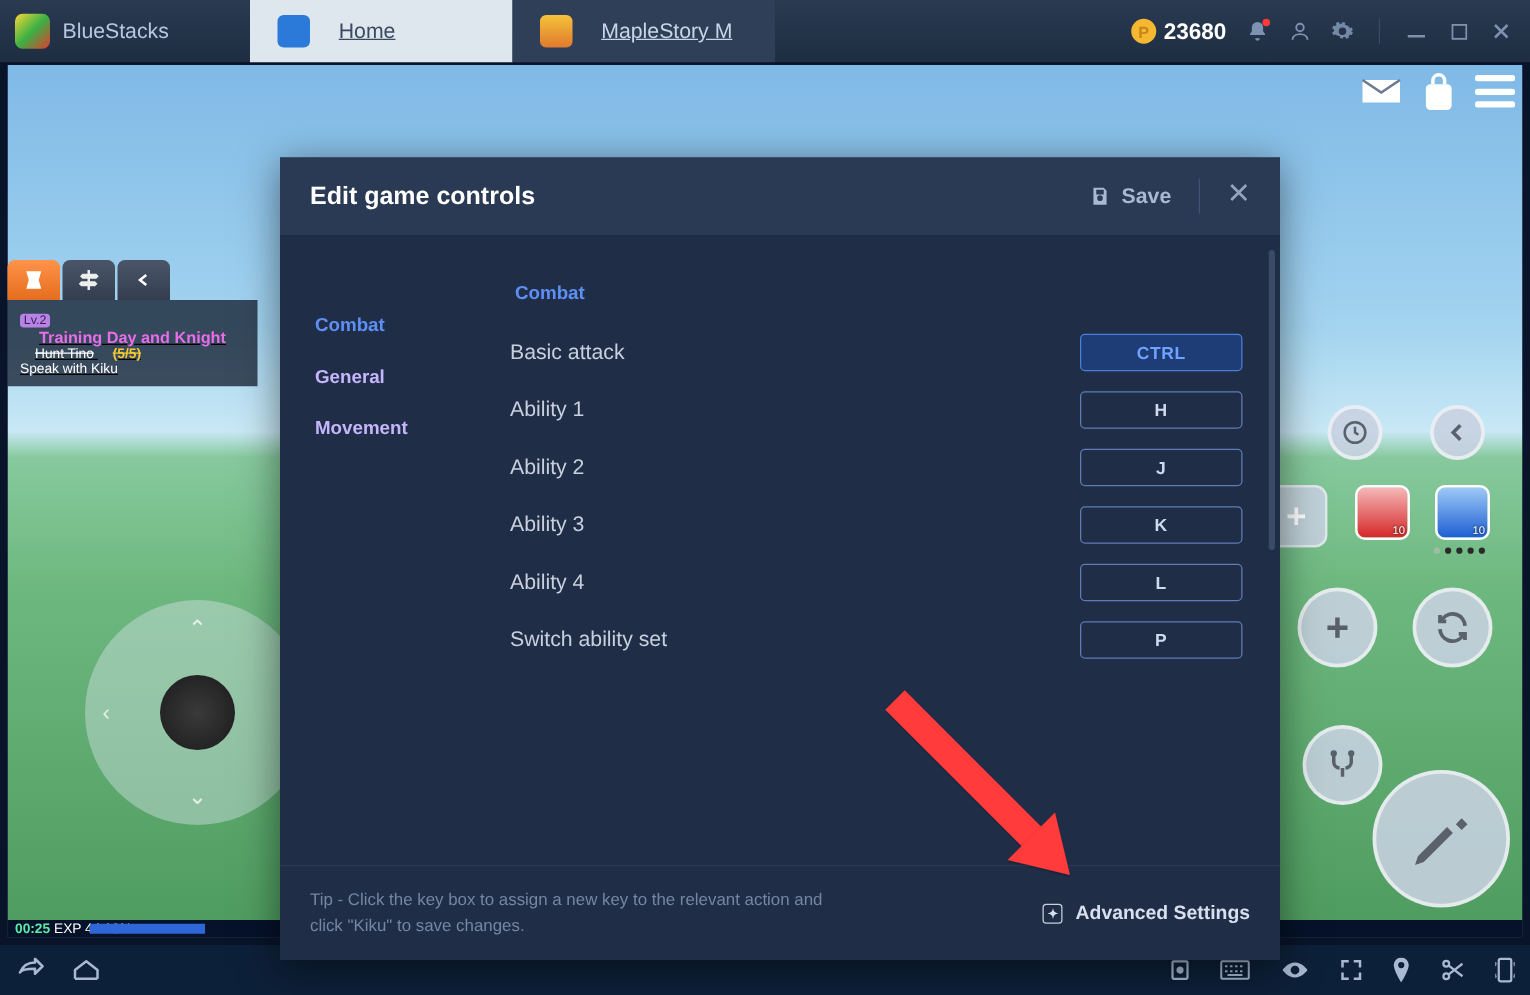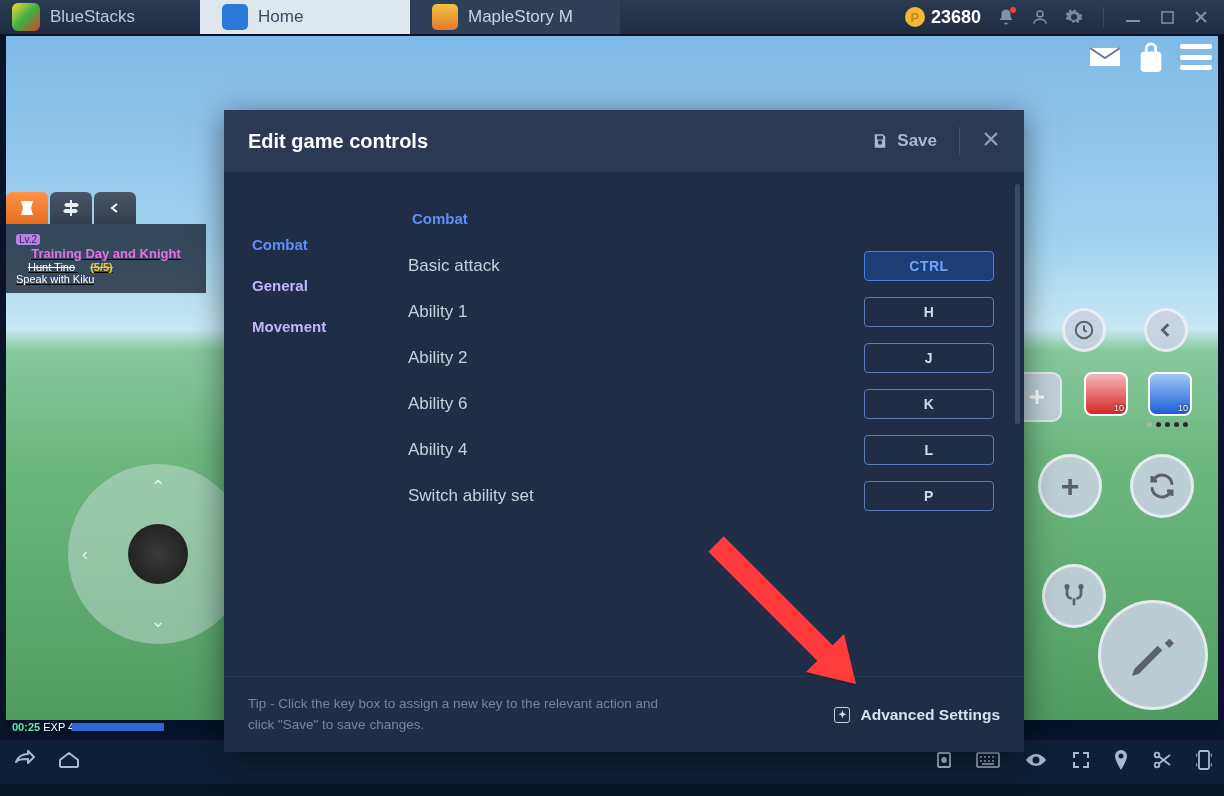--- a/index.html
+++ b/index.html
@@ -1,24 +1,24 @@
 <!DOCTYPE html>
 <html><head>
 <meta charset="utf-8">
 <style>
 * { margin: 0; padding: 0; box-sizing: border-box; font-family: -apple-system, BlinkMacSystemFont, "Segoe UI", Arial, sans-serif; }
 body { background: #0a1428; width: 1224px; height: 796px; overflow: hidden; position: relative; }
 
 
-.titlebar { height: 34px; background: linear-gradient(#2a3a50, #1e2d42); display: flex; align-items: center; color: #c8d4e8; }
+.titlebar { height: 50px; background: linear-gradient(#2a3a50, #1e2d42); display: flex; align-items: center; color: #c8d4e8; }
 .logo-area { display: flex; align-items: center; padding: 0 12px; width: 200px; }
 .logo-img { width: 28px; height: 28px; border-radius: 6px; background: linear-gradient(135deg, #f8d838, #3ab144, #e23b2e); margin-right: 10px; }
 .app-name { font-size: 17px; color: #b8c8e2; }
 .tabs { display: flex; height: 100%; }
-.tab { display: flex; align-items: center; padding: 0 22px; min-width: 210px; color: #3b4a60; font-size: 17px; gap: 10px; }
+.tab { display: flex; align-items: center; padding: 0 22px; min-width: 210px; color: #3b4a60; font-size: 17px; gap: 23px; text-decoration: underline; }
 .tab.active { background: #2f3f58; color: #c8d4e8; }
 .tab.home { background: #dfe7ee; color: #3b4a60; }
 .tab-icon { width: 26px; height: 26px; border-radius: 5px; }
 .tab-icon.home-i { background: #2b79d8; }
 .tab-icon.maple-i { background: linear-gradient(#f5c23a, #e07a2e); }
 .right-controls { margin-left: auto; display: flex; align-items: center; gap: 16px; padding-right: 14px; color: #8ea2bf; }
 .coin-pill { display: flex; align-items: center; gap: 6px; color: #fff; font-weight: 700; font-size: 18px; }
 .coin-circle { width: 20px; height: 20px; border-radius: 50%; background: #f6b731; color: #c5861a; display:flex; align-items:center; justify-content:center; font-size:13px; font-weight:900; }
 .win-ico { width: 18px; height: 18px; display: flex; align-items: center; justify-content: center; font-size: 16px; color: #7d92b0; cursor: pointer; position: relative; }
 .notif-dot{ width:6px; height:6px; background:#ff3a3a; border-radius:50%; position:absolute; top:-1px; right:-1px; }
@@ -318,38 +318,38 @@
           </div>
           <div class="control-row">
             <span class="control-label">Ability 1</span>
             <div class="key-box">H</div>
           </div>
           <div class="control-row">
             <span class="control-label">Ability 2</span>
             <div class="key-box">J</div>
           </div>
           <div class="control-row">
-            <span class="control-label">Ability 6</span>
+            <span class="control-label">Ability 3</span>
             <div class="key-box">K</div>
           </div>
           <div class="control-row">
             <span class="control-label">Ability 4</span>
             <div class="key-box">L</div>
           </div>
           <div class="control-row">
             <span class="control-label">Switch ability set</span>
             <div class="key-box">P</div>
           </div>
 
           <div class="modal-scrollbar"></div>
         </div>
       </div>
 
       <div class="modal-footer">
-        <div class="tip-text">Tip - Click the key box to assign a new key to the relevant action and click "Save" to save changes.</div>
+        <div class="tip-text">Tip - Click the key box to assign a new key to the relevant action and click "Kiku" to save changes.</div>
         <div class="adv-settings">
           <div class="adv-ico">✦</div>
           <span>Advanced Settings</span>
         </div>
       </div>
     </div>
 
     <svg class="red-arrow" style="left:690px; top:488px;" width="190" height="190" viewBox="0 0 190 190">
       <defs>
           <filter id="s">

